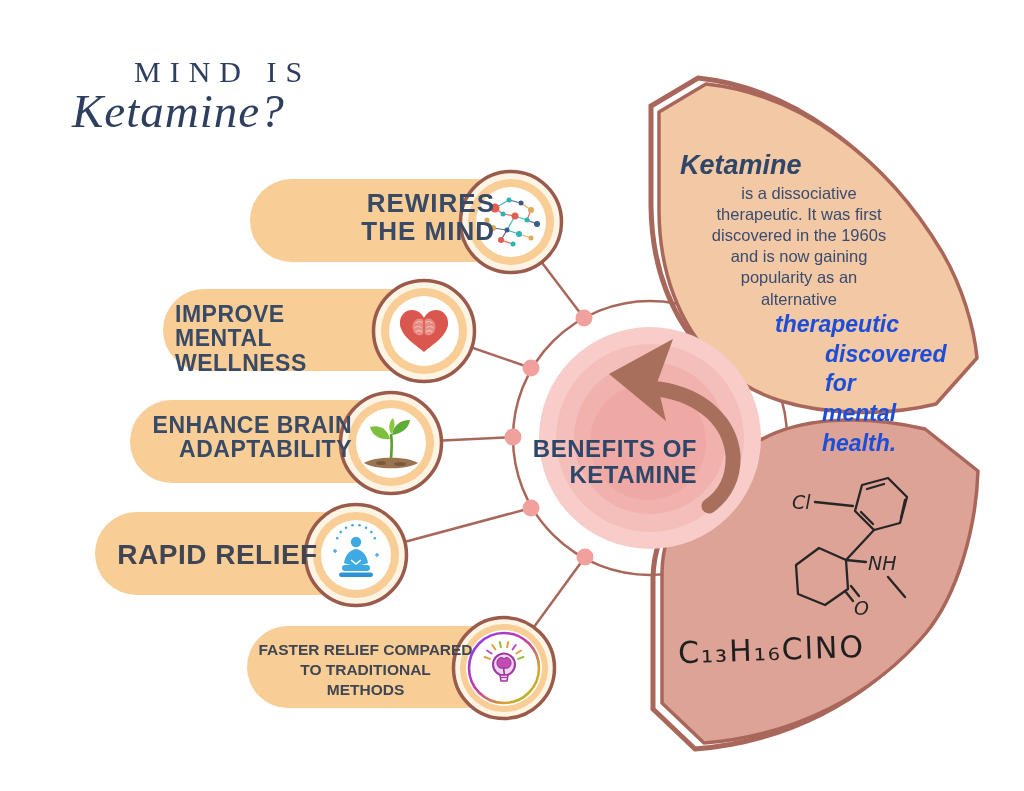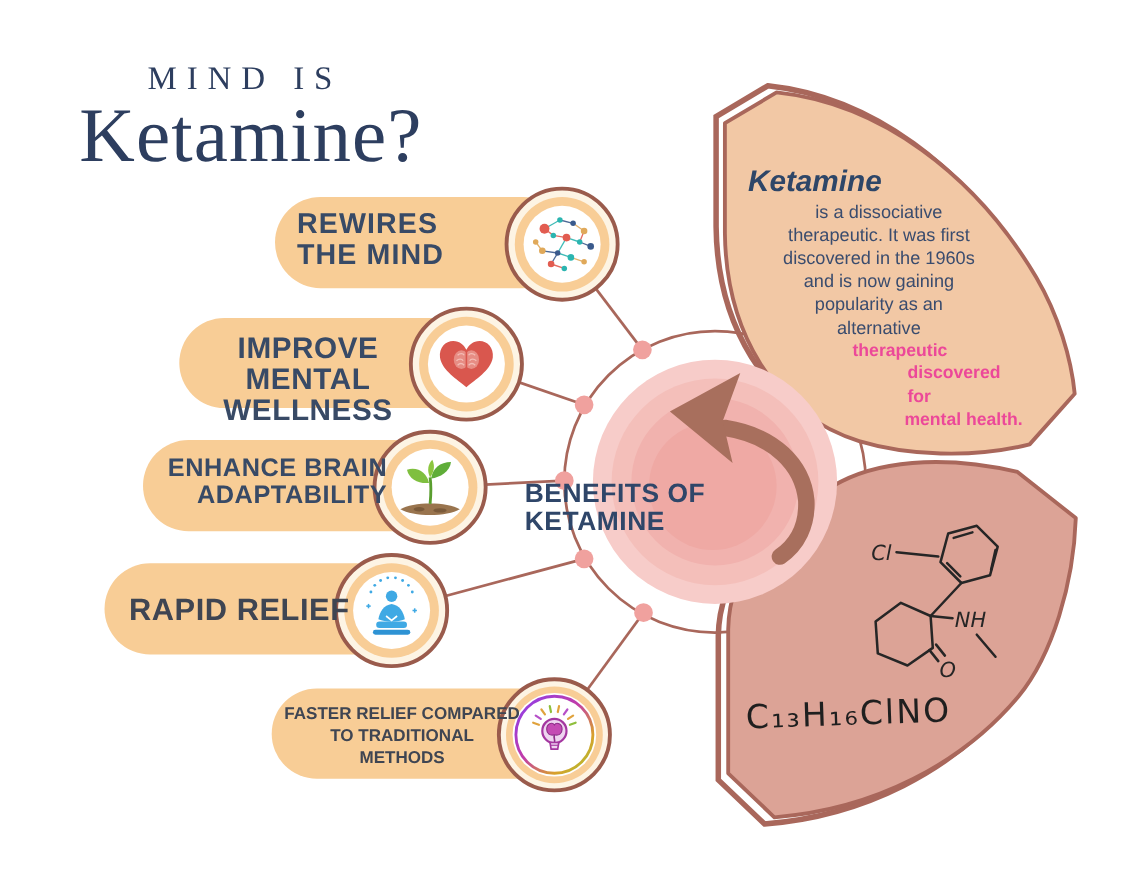--- a/index.html
+++ b/index.html
@@ -2,37 +2,37 @@
 <html><head>
 <meta charset="utf-8">
 <style>
   html,body{margin:0;padding:0;background:#ffffff;}
   .stage{position:relative;width:1024px;height:791px;background:#ffffff;overflow:hidden;
          font-family:"Liberation Sans", sans-serif;}
   .art{position:absolute;left:0;top:0;width:1024px;height:791px;}
   .abs{position:absolute;}
   .kicker{font-family:"Liberation Serif", serif;font-size:30px;letter-spacing:9px;
           color:#2d3e5f;white-space:nowrap;}
-  .heading{font-family:"Liberation Serif", serif;font-size:70px;
+  .heading{font-family:"Liberation Serif", serif;font-style:italic;font-size:47px;
            color:#2d3e5f;white-space:nowrap;letter-spacing:1px;}
   .pill-label{white-space:pre-line;font-weight:bold;color:#384a66;line-height:1.06;}
-  .pl-1{left:270px;top:190px;width:225px;text-align:left;font-size:26px;letter-spacing:1px;}
-  .pl-2{left:175px;top:302px;width:210px;text-align:center;font-size:27px;letter-spacing:0.5px;}
+  .pl-1{left:270px;top:190px;width:225px;text-align:right;font-size:26px;letter-spacing:1px;}
+  .pl-2{left:175px;top:302px;width:210px;text-align:left;font-size:23px;letter-spacing:0.5px;}
   .pl-3{left:140px;top:413px;width:212px;text-align:right;font-size:23px;letter-spacing:0.5px;}
   .pl-4{left:105px;top:540px;width:225px;text-align:center;font-size:28px;color:#3f4552;letter-spacing:0.5px;}
   .pl-5{left:258px;top:640px;width:215px;text-align:center;font-size:15.5px;color:#3f4552;line-height:1.3;}
-  .center-label{left:477px;top:436px;width:220px;white-space:pre-line;
+  .center-label{left:477px;top:436px;width:220px;text-align:right;white-space:pre-line;
                 font-weight:bold;font-size:24px;line-height:1.1;color:#2f4669;letter-spacing:0.5px;}
   .about{left:668px;top:150px;width:262px;color:#3a4c6e;}
   .about-lead{font-size:27px;font-weight:bold;font-style:italic;color:#2e4668;margin-left:12px;}
   .about-body{font-size:16.5px;line-height:1.28;text-align:center;white-space:pre-line;margin-top:2px;}
-  .em-line{font-size:16px;font-weight:bold;color:#ec4899;line-height:1.3;}
+  .em-line{font-size:23px;font-weight:bold;font-style:italic;color:#1d4ed8;line-height:1.3;}
   .em-0{margin-left:107px;}
   .em-1{margin-left:157px;}
-  .em-2{margin-left:154px;text-align:center;}
+  .em-2{margin-left:154px;}
   .formula{left:678px;top:632px;font-family:"DejaVu Sans", sans-serif;font-size:30px;
            color:#1f1f1f;letter-spacing:2px;transform:rotate(-2deg);}
 </style>
 </head>
 <body>
 
 <div class="stage">
 
   <svg class="art" viewBox="0 0 1024 791">
     <defs>

